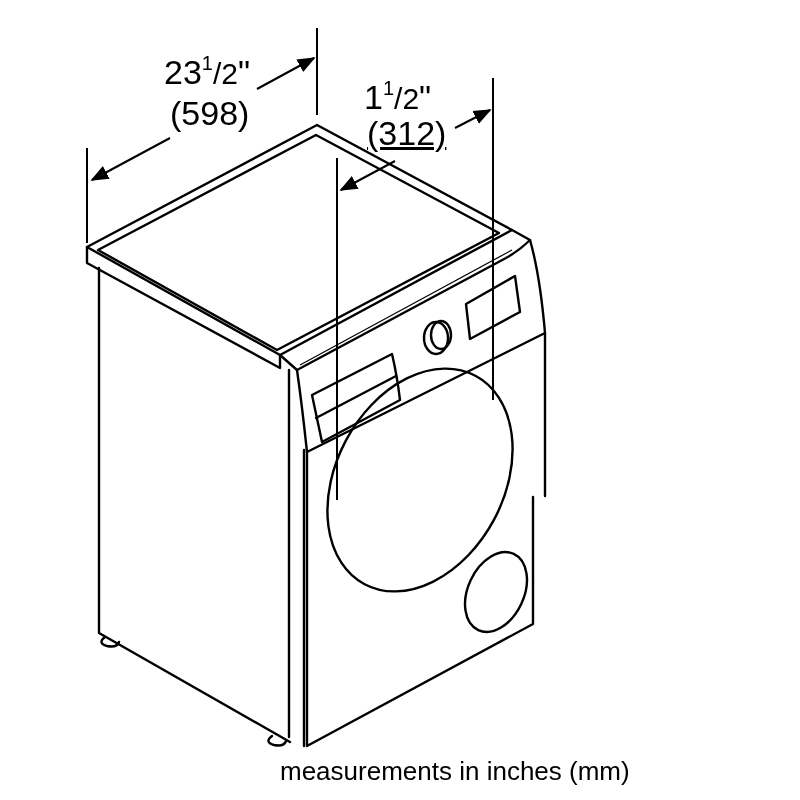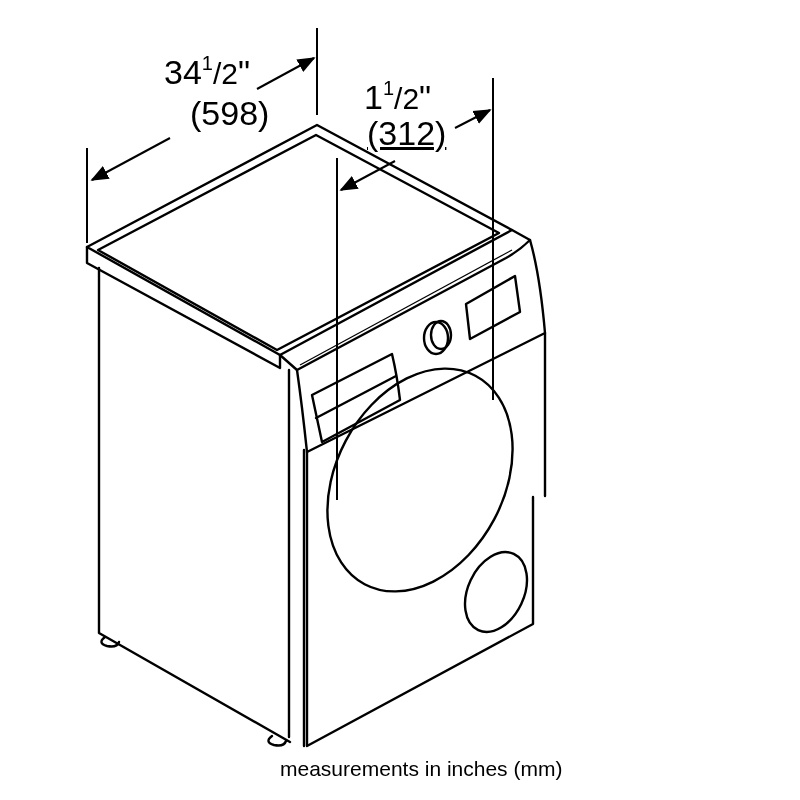--- a/index.html
+++ b/index.html
@@ -6,21 +6,21 @@
     body { width: 800px; height: 800px; position: relative; overflow: hidden; }
     #stage { position: absolute; left: 0; top: 0; width: 800px; height: 800px; }
     svg { position: absolute; left: 0; top: 0; }
     .ln { stroke: #000; stroke-width: 2.4; fill: none; stroke-linejoin: round; stroke-linecap: round; }
     .thin { stroke: #000; stroke-width: 1.2; fill: none; }
     .dim { stroke: #000; stroke-width: 2; fill: none; }
     .label { position: absolute; font-family: "Liberation Sans", sans-serif; color: #000; line-height: 1; white-space: nowrap; }
     .big { font-size: 34px; }
     .sup { font-size: 20px; position: relative; top: -14px; }
     .frac { font-size: 30px; }
-    .caption { font-size: 21px; }
+    .caption { font-size: 26px; }
   </style>
 </head>
 <body>
 
 <div id="stage">
 
   <svg width="800" height="800" viewBox="0 0 800 800">
     <defs>
       <marker id="arrow" viewBox="0 0 10 10" refX="9" refY="5" markerWidth="9" markerHeight="9" orient="auto-start-reverse">
         <path d="M0,1 L10,5 L0,9 z" fill="#000"></path>
@@ -68,23 +68,23 @@
     </g>
 
     <g>
       <path class="ln" d="M307,452 L307,746 L533,624 L533,497"></path>
       <ellipse class="ln" cx="420" cy="480" rx="84" ry="118" transform="rotate(28 420 480)"></ellipse>
       <ellipse class="ln" cx="496" cy="592" rx="28" ry="42" transform="rotate(25 496 592)"></ellipse>
     </g>
   </svg>
 
   <div class="label big" style="left:164px; top:55px;">
-    <span>34</span><span class="sup">1</span><span class="frac">/</span><span class="frac">2</span><span>"</span>
+    <span>23</span><span class="sup">1</span><span class="frac">/</span><span class="frac">2</span><span>"</span>
   </div>
-  <div class="label big" style="left:170px; top:96px;margin-left:20px;">(598)</div>
+  <div class="label big" style="left:170px; top:96px;">(598)</div>
 
   <div class="label big" style="left:364px; top:80px;">
     <span>1</span><span class="sup">1</span><span class="frac">/</span><span class="frac">2</span><span>"</span>
   </div>
   <div class="label big" style="left:367px; top:116px;text-decoration:underline;">(312)</div>
 
   <div class="label caption" style="left:280px; top:758px;">measurements in inches (mm)</div>
 </div>
 
 </body></html>

